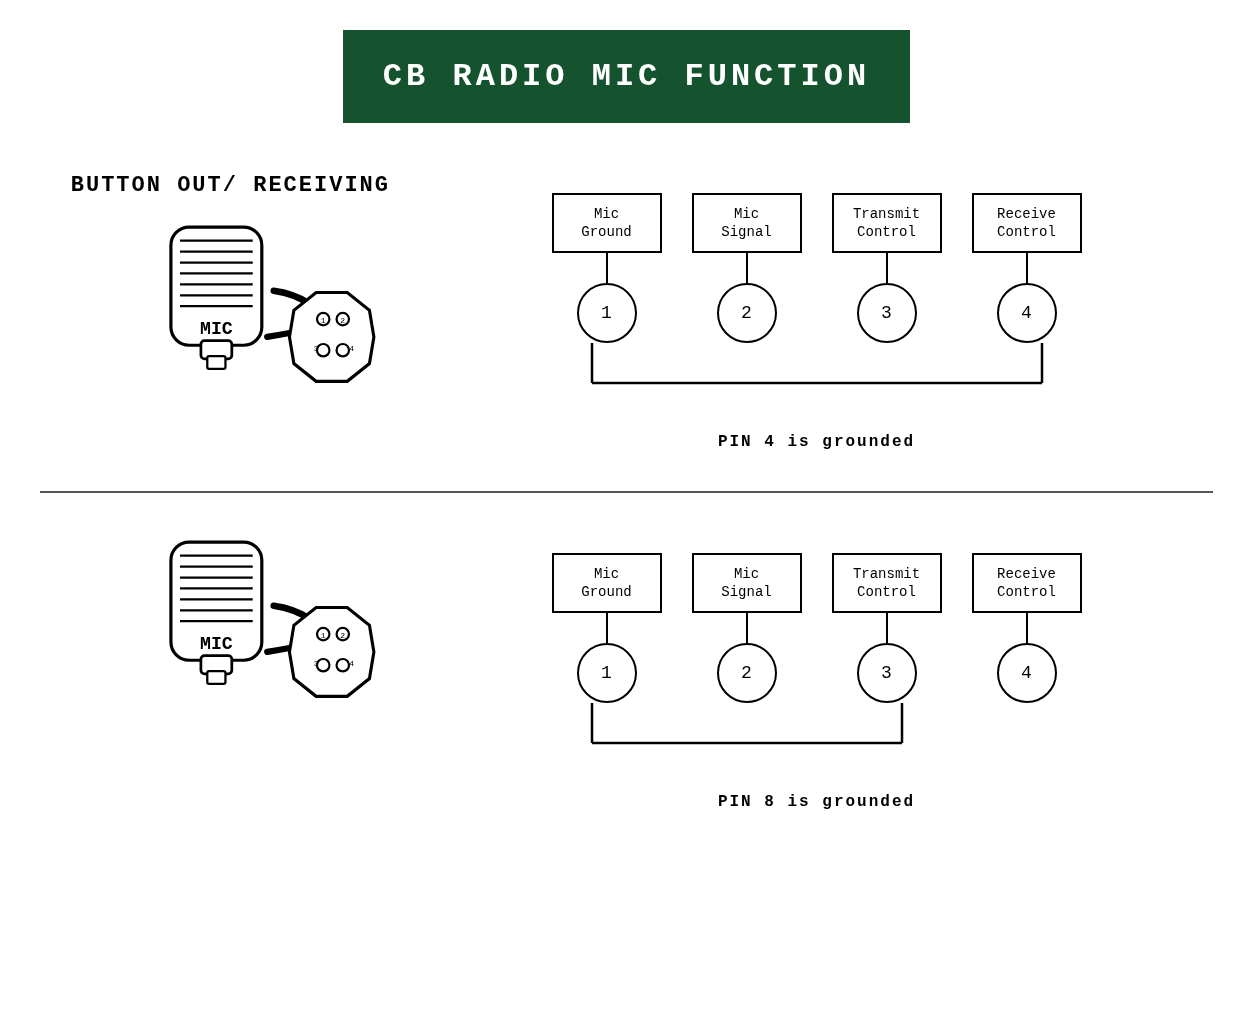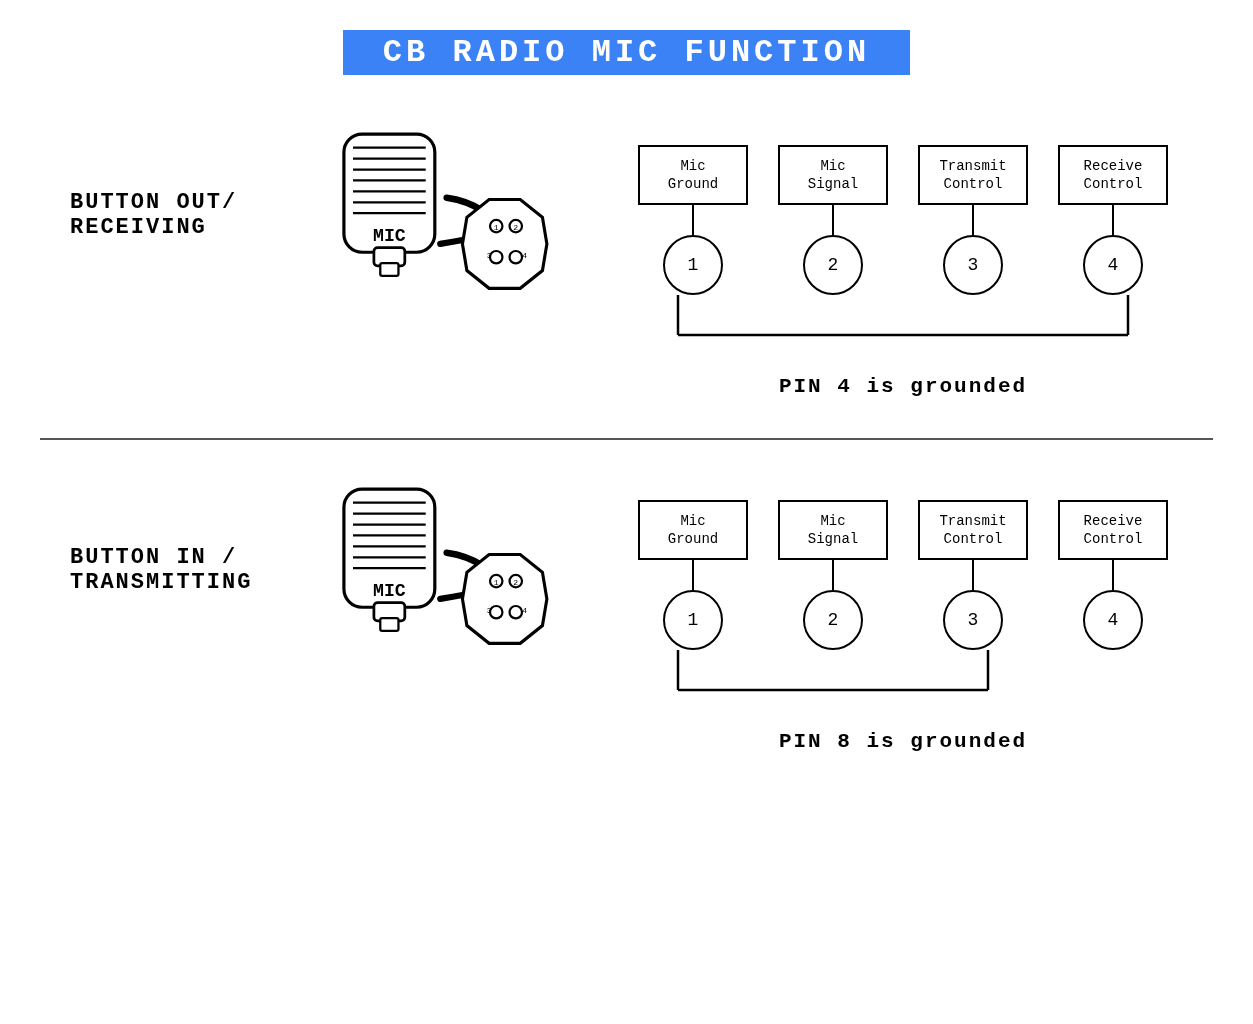--- a/index.html
+++ b/index.html
@@ -8,22 +8,22 @@
       font-family: 'Courier New', Courier, monospace;
       width: 1253px;
       min-height: 1024px;
       display: flex;
       flex-direction: column;
       align-items: center;
       padding: 30px 40px;
     }
 
     .page-title-box {
-      background: #3b82f6;
-      padding: 4px 40px;
+      background: #14532d;
+      padding: 28px 40px;
       margin-bottom: 40px;
     }
     .page-title-box h1 {
       color: #fff;
       font-size: 32px;
       font-weight: bold;
       letter-spacing: 4px;
       font-family: 'Courier New', Courier, monospace;
     }
 
@@ -31,22 +31,22 @@
       width: 100%;
       display: flex;
       flex-direction: row;
       align-items: flex-start;
       padding: 10px 30px 30px 30px;
       gap: 60px;
     }
 
     .section-left {
       display: flex;
-      flex-direction: row;
-      align-items: center;
+      flex-direction: column;
+      align-items: flex-end;
       min-width: 320px;
     }
 
     .section-label {
       font-size: 22px;
       font-weight: bold;
       letter-spacing: 2px;
       margin-bottom: 20px;
       font-family: 'Courier New', Courier, monospace;
     }
@@ -153,24 +153,24 @@
 
     
     .ground-svg-container {
       width: 100%;
       display: flex;
       justify-content: center;
       margin-top: 0;
     }
 
     .ground-label {
-      font-size: 21px;
+      font-size: 16px;
       font-weight: bold;
       letter-spacing: 2px;
-      margin-top: 10px;
+      margin-top: 20px;
       font-family: 'Courier New', Courier, monospace;
     }
 
     .divider {
       width: 100%;
       height: 2px;
       background: #555;
       margin: 10px 0 20px 0;
     }
 
@@ -295,21 +295,20 @@
       <div class="ground-label">PIN 4 is grounded</div>
     </div>
   </div>
 </div>
 
 <div class="divider"></div>
 
 <div class="section section-2">
 
   <div class="section-left">
-    <div class="section-label">BUTTON IN / TRANSMITTING</div>
     <div class="mic-diagram">
 
       <svg class="mic-svg" viewBox="0 0 160 220" xmlns="http://www.w3.org/2000/svg">
         <rect x="15" y="10" width="100" height="130" rx="20" ry="20" fill="white" stroke="black" stroke-width="3.5"></rect>
         <line x1="25" y1="25" x2="105" y2="25" stroke="black" stroke-width="2.5"></line>
         <line x1="25" y1="37" x2="105" y2="37" stroke="black" stroke-width="2.5"></line>
         <line x1="25" y1="49" x2="105" y2="49" stroke="black" stroke-width="2.5"></line>
         <line x1="25" y1="61" x2="105" y2="61" stroke="black" stroke-width="2.5"></line>
         <line x1="25" y1="73" x2="105" y2="73" stroke="black" stroke-width="2.5"></line>
         <line x1="25" y1="85" x2="105" y2="85" stroke="black" stroke-width="2.5"></line>

